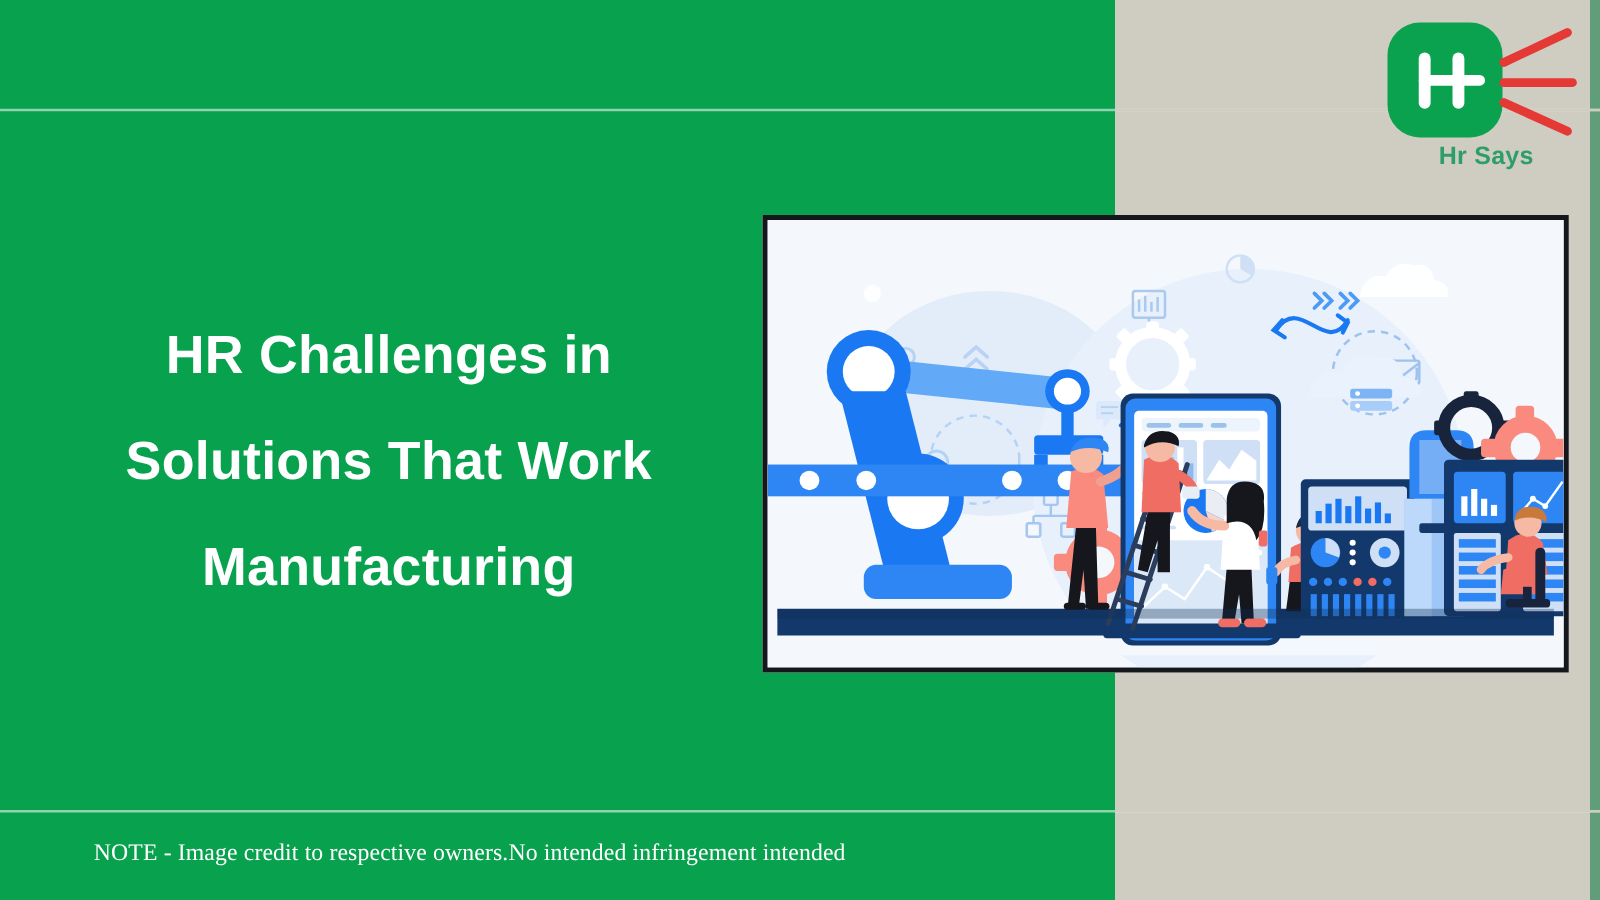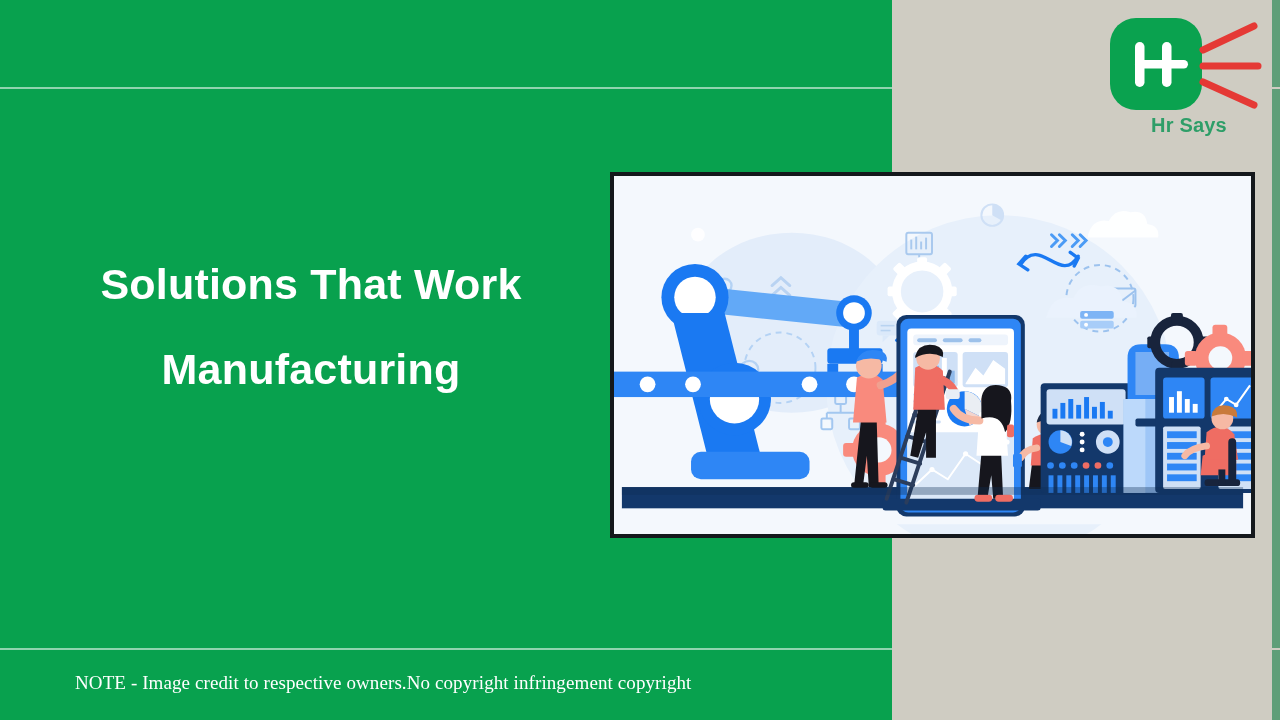--- a/index.html
+++ b/index.html
@@ -86,25 +86,26 @@
 
   <div class="green-panel"></div>
   <div class="right-green-edge"></div>
 
   <div class="rule top"></div>
   <div class="rule-beige-mask" style="top:87px;"></div>
   <div class="rule bottom"></div>
   <div class="rule-beige-mask" style="top:648px;"></div>
 
   <div class="headline">
+    <span class="ln">HR Challenges in</span>
     <span class="ln">Solutions That Work</span>
     <span class="ln">Manufacturing</span>
   </div>
 
-  <div class="footer-note">NOTE - Image credit to respective owners.No copyright infringement copyright</div>
+  <div class="footer-note">NOTE - Image credit to respective owners.No intended infringement intended</div>
 
   <div class="logo">
     <div class="logo-mark"></div>
     <svg class="logo-h" viewBox="0 0 92 92">
       <rect x="25" y="24" width="9.5" height="45" rx="4.7" fill="#ffffff"></rect>
       <rect x="52" y="24" width="9.5" height="45" rx="4.7" fill="#ffffff"></rect>
       <rect x="25" y="42" width="53" height="8.5" rx="4.2" fill="#ffffff"></rect>
     </svg>
     <svg class="logo-rays" viewBox="0 0 74 90">
       <line x1="7" y1="30" x2="58" y2="6" stroke="#e53935" stroke-width="7" stroke-linecap="round"></line>

